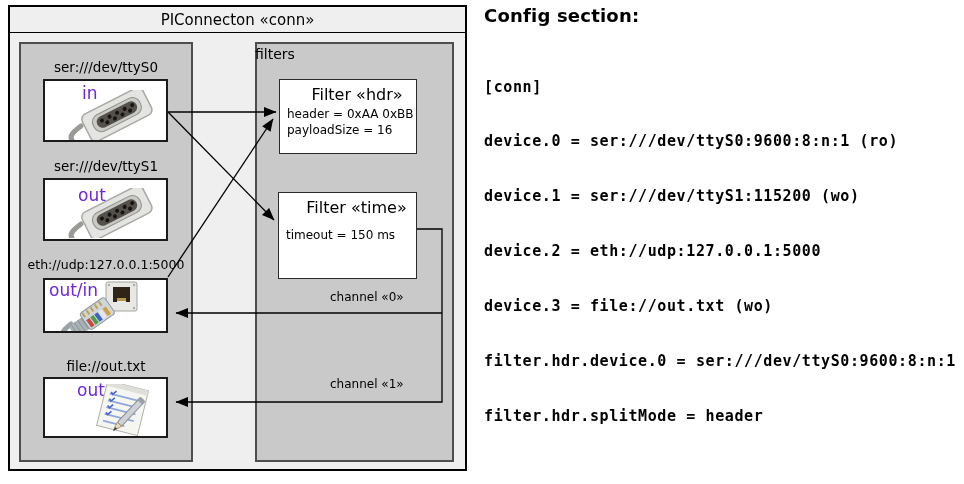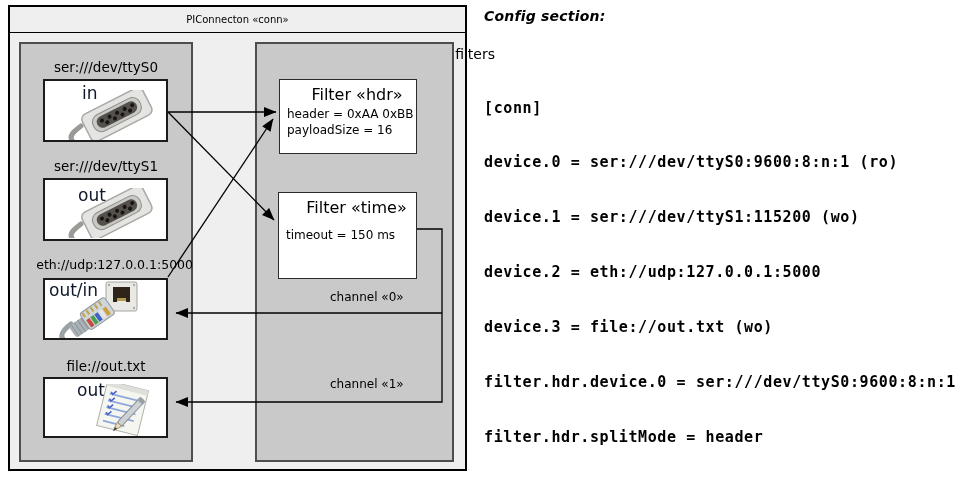--- a/index.html
+++ b/index.html
@@ -9,61 +9,61 @@
     overflow:hidden;
   }
   
   .frame {
     position:absolute; left:8px; top:5px; width:459px; height:466px;
     background:#efefef; border:2px solid #000; box-sizing:border-box;
   }
   .title-bar {
     position:absolute; left:0; top:0; right:0; height:25px;
     border-bottom:1px solid #000; text-align:center;
-    font-size:10px; line-height:26px;
+    font-size:15px; line-height:26px;
   }
   
   .panel {
     position:absolute; background:#c9c9c9; border:2px solid #4e4e4e;
     box-sizing:border-box; z-index:1;
   }
   .panel-left  { left:19px;  top:42px; width:174px; height:420px; }
   .panel-right { left:255px; top:42px; width:199px; height:420px; }
   .filters-title {
     position:absolute; left:255px; top:46px; width:240px;
-    text-align:right; font-size:14px; z-index:2;
+    text-align:left; font-size:14px; z-index:2;
   }
   
   .dev-label {
     position:absolute; left:19px; width:174px; text-align:center;
     font-size:13.5px; line-height:16px; z-index:2;
   }
-  .dev-label.small { font-size:12.5px;text-align:right; }
+  .dev-label.small { font-size:12.5px; }
   .dev-box {
     position:absolute; left:43px; width:125px; background:#fff;
     border:2px solid #1b1b1b; box-sizing:border-box; z-index:2; overflow:hidden;
   }
-  .dir { position:absolute; font-size:17px; line-height:19px; color:#0f172a; }
+  .dir { position:absolute; font-size:17px; line-height:19px; color:#6d28d9; }
   .icon-svg { position:absolute; }
   
   .filter-box {
     position:absolute; background:#fff; border:1px solid #2b2b2b;
     box-sizing:border-box; z-index:2;
   }
   .filter-title { text-align:center; font-size:16px; margin-top:5px;padding-left:18px; }
   .filter-prop { position:absolute; left:7px; font-size:12px; line-height:16px; }
   .chan-label { position:absolute; font-size:12px; z-index:2; }
   
   .arrows { position:absolute; left:0; top:0; z-index:3; pointer-events:none; }
   
   .config { position:absolute; left:484px; top:8px; }
   .cfg-heading {
     font-family:"DejaVu Sans","Liberation Sans",sans-serif;
-    font-weight:bold; font-size:14px; line-height:16px;
-    letter-spacing:0.2px; margin:0 0 38px 0;font-style:italic;
+    font-weight:bold; font-size:18px; line-height:16px;
+    letter-spacing:0.2px; margin:0 0 17px 0;
   }
   .cfg-lines {
     font-family:"DejaVu Sans Mono","Liberation Mono",monospace;
     font-weight:bold; font-size:15px; line-height:18.3px;
     letter-spacing:0.6px; white-space:pre;
   }
 </style>
 </head>
 <body>
 
@@ -119,21 +119,21 @@
           <circle cx="40" cy="27.5" r="2"></circle>
             <circle cx="48.5" cy="27.5" r="2"></circle>
             <circle cx="57" cy="27.5" r="2"></circle>
             <circle cx="65.5" cy="27.5" r="2"></circle>
         </g>
       </g>
     </svg>
   </div>
 
   <div class="dev-label small" style="top:257px">eth://udp:127.0.0.1:5000</div>
-  <div class="dev-box" style="top:278px;height:62px">
+  <div class="dev-box" style="top:278px;height:55px">
     <div class="dir" style="left:4px;top:1px">out/in</div>
     <svg class="icon-svg" style="left:60px;top:1px" width="33" height="31" viewBox="0 0 33 31">
       <rect x="1" y="1" width="31" height="29" rx="2" fill="#e8e8e4" stroke="#a5a5a0"></rect>
       <path d="M8,6 h17 v15 h-4 v-4 h-9 v4 h-4 z" fill="#2e2418"></path>
       <rect x="12" y="17" width="9" height="3" fill="#b39a4a"></rect>
       <circle cx="4" cy="4" r="1.2" fill="#aeaea8"></circle>
         <circle cx="29" cy="4" r="1.2" fill="#aeaea8"></circle>
       <circle cx="4" cy="27" r="1.2" fill="#aeaea8"></circle>
         <circle cx="29" cy="27" r="1.2" fill="#aeaea8"></circle>
     </svg>

